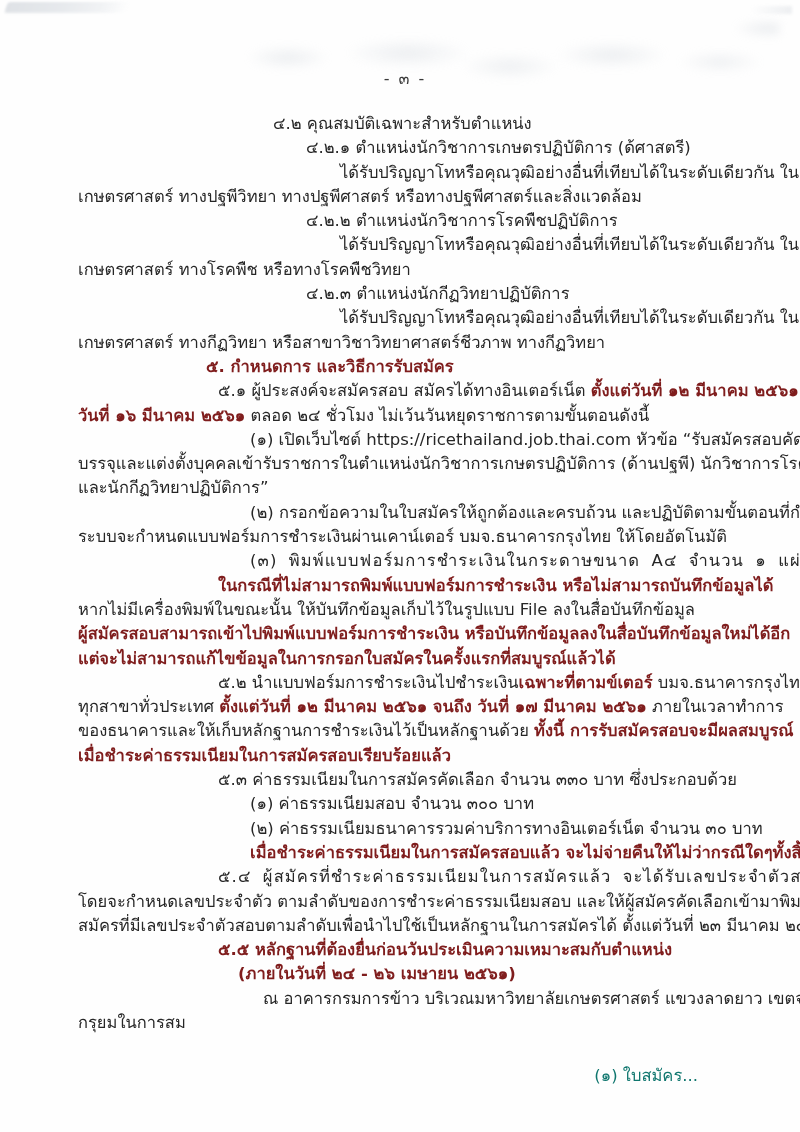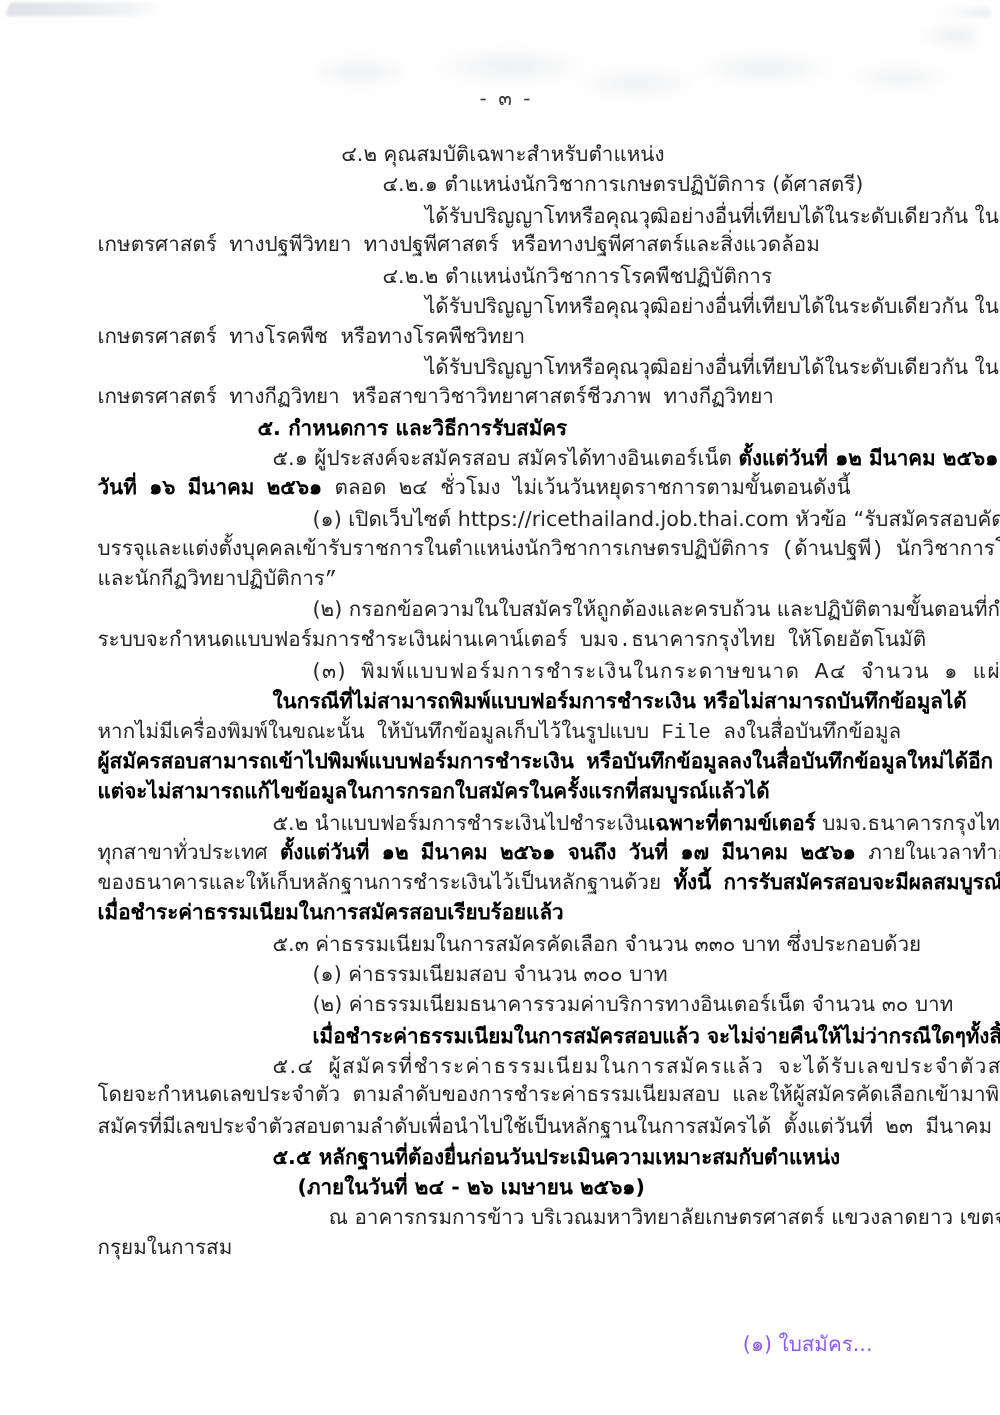--- a/index.html
+++ b/index.html
@@ -41,56 +41,57 @@
   }
   .doc-body{
     position:absolute;left:78px;top:112px;width:670px;
     font-size:16.5px;
   }
   .line{
     height:24.3px;line-height:24.3px;
     white-space:nowrap;
   }
   .line span{display:inline;}
-  .b{font-weight:bold;color:#000000;}
+  .b{font-weight:bold;color:#7f1d1d;}
   .u{text-underline-offset:2px;}
   .spread{letter-spacing:1.1px;word-spacing:5px;}
   
-  .ind-none{padding-left:0;font-family:Liberation Mono, monospace;}
+  .ind-none{padding-left:0;}
   .ind-sec{padding-left:128px;}     
   .ind-sub{padding-left:140px;}     
   .ind-item{padding-left:172px;}    
   .ind-42{padding-left:195px;}      
   .ind-421{padding-left:228px;}     
   .ind-para{padding-left:262px;}    
   .ind-paren{padding-left:160px;}   
   .ind-at{padding-left:185px;}      
   .footer-note{
     position:absolute;right:102px;top:1062px;
-    font-size:16.5px;color:#8b5cf6;
+    font-size:16.5px;color:#0f766e;
   }
 </style>
 </head>
 <body>
 
 <div class="page">
   <div class="smudge-tl"></div>
   <div class="ghost-band"></div>
   <div class="smudge-tr"></div>
 
   <div class="page-number">- ๓ -</div>
 
   <div class="doc-body">
       <div class="line ind-42"><span class="">๔.๒ คุณสมบัติเฉพาะสำหรับตำแหน่ง</span></div>
       <div class="line ind-421"><span class="">๔.๒.๑ </span><span class="u">ตำแหน่งนักวิชาการเกษตรปฏิบัติการ</span><span class=""> (ด้ศาสตรี)</span></div>
       <div class="line ind-para"><span class="">ได้รับปริญญาโทหรือคุณวุฒิอย่างอื่นที่เทียบได้ในระดับเดียวกัน ในสาขาวิชา</span></div>
       <div class="line ind-none"><span class="">เกษตรศาสตร์ ทางปฐพีวิทยา ทางปฐพีศาสตร์ หรือทางปฐพีศาสตร์และสิ่งแวดล้อม</span></div>
       <div class="line ind-421"><span class="">๔.๒.๒ </span><span class="u">ตำแหน่งนักวิชาการโรคพืชปฏิบัติการ</span></div>
       <div class="line ind-para"><span class="">ได้รับปริญญาโทหรือคุณวุฒิอย่างอื่นที่เทียบได้ในระดับเดียวกัน ในสาขาวิชา</span></div>
       <div class="line ind-none"><span class="">เกษตรศาสตร์ ทางโรคพืช หรือทางโรคพืชวิทยา</span></div>
+      <div class="line ind-421"><span class="">๔.๒.๓ </span><span class="u">ตำแหน่งนักกีฏวิทยาปฏิบัติการ</span></div>
       <div class="line ind-para"><span class="">ได้รับปริญญาโทหรือคุณวุฒิอย่างอื่นที่เทียบได้ในระดับเดียวกัน ในสาขาวิชา</span></div>
       <div class="line ind-none"><span class="">เกษตรศาสตร์ ทางกีฏวิทยา หรือสาขาวิชาวิทยาศาสตร์ชีวภาพ ทางกีฏวิทยา</span></div>
       <div class="line ind-sec"><span class="b ">๕. กำหนดการ และวิธีการรับสมัคร</span></div>
       <div class="line ind-sub"><span class="">๕.๑ ผู้ประสงค์จะสมัครสอบ สมัครได้ทางอินเตอร์เน็ต </span><span class="b ">ตั้งแต่วันที่ ๑๒ มีนาคม ๒๕๖๑ จนถึง</span></div>
       <div class="line ind-none"><span class="b ">วันที่ ๑๖ มีนาคม ๒๕๖๑</span><span class="">  ตลอด ๒๔ ชั่วโมง ไม่เว้นวันหยุดราชการตามขั้นตอนดังนี้</span></div>
       <div class="line ind-item"><span class="">(๑) เปิดเว็บไซต์ </span><span class="u">https://ricethailand.job.thai.com</span><span class=""> หัวข้อ “รับสมัครสอบคัดเลือกเพื่อ</span></div>
       <div class="line ind-none"><span class="">บรรจุและแต่งตั้งบุคคลเข้ารับราชการในตำแหน่งนักวิชาการเกษตรปฏิบัติการ (ด้านปฐพี) นักวิชาการโรคพืชปฏิบัติการ</span></div>
       <div class="line ind-none"><span class="">และนักกีฏวิทยาปฏิบัติการ”</span></div>
       <div class="line ind-item"><span class="">(๒) กรอกข้อความในใบสมัครให้ถูกต้องและครบถ้วน และปฏิบัติตามขั้นตอนที่กำหนด</span></div>
       <div class="line ind-none"><span class="">ระบบจะกำหนดแบบฟอร์มการชำระเงินผ่านเคาน์เตอร์ บมจ.ธนาคารกรุงไทย ให้โดยอัตโนมัติ</span></div>

